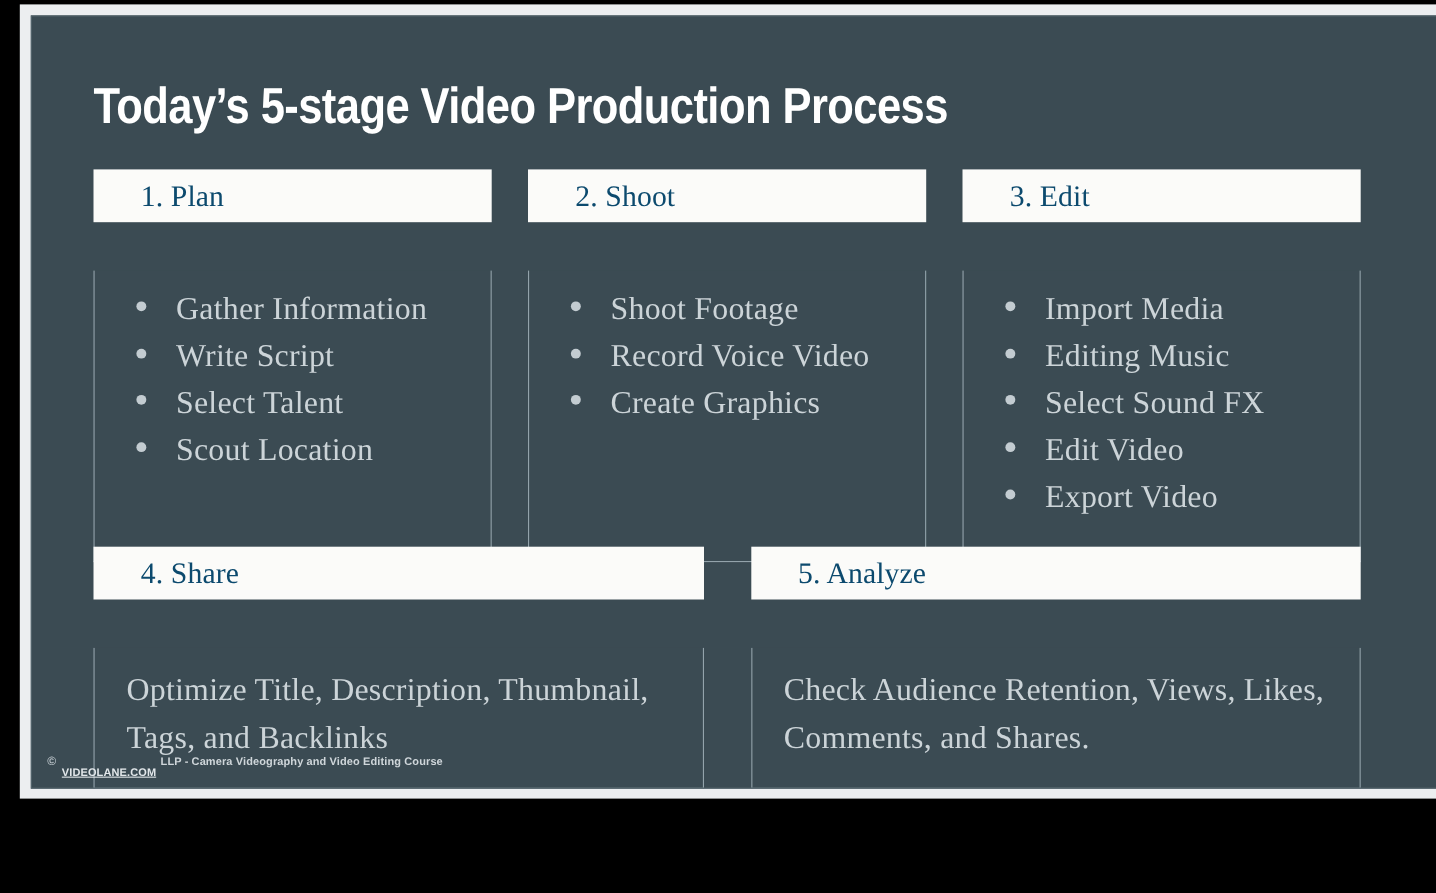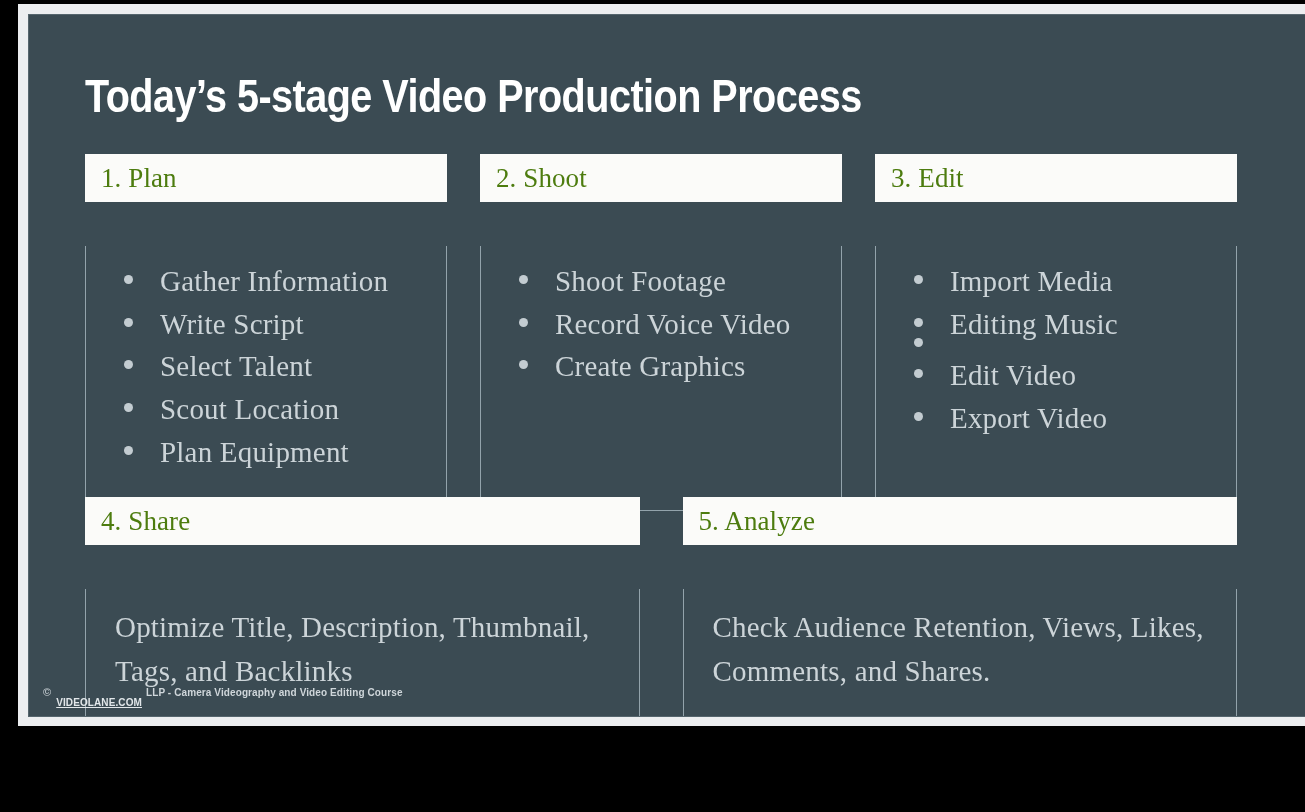--- a/index.html
+++ b/index.html
@@ -82,23 +82,24 @@
     height: 48px;
     display: flex;
     align-items: center;
     padding: 0 0 0 16px;
   }
 
   .card-header-text {
     font-family: "Liberation Serif", "DejaVu Serif", serif;
     font-size: 27px;
     font-weight: 400;
-    color: #4d7c0f;
+    color: #0c4a6e;
     line-height: 1;
     letter-spacing: 0.1px;
+    margin-left: 27px;
   }
 
   .card-body {
     border: 1px solid #93a3ab;
     border-top: none;
     background: #3b4b53;
     padding: 14px 10px 16px 10px;
     margin-top: 44px;
   }
 
@@ -194,24 +195,20 @@
               <span>Write Script</span>
             </li>
             <li class="bullet-item">
               <span class="bullet-dot"></span>
               <span>Select Talent</span>
             </li>
             <li class="bullet-item">
               <span class="bullet-dot"></span>
               <span>Scout Location</span>
             </li>
-            <li class="bullet-item">
-              <span class="bullet-dot"></span>
-              <span>Plan Equipment</span>
-            </li>
           </ul>
         </div>
       </div>
 
       <div class="card">
         <div class="card-header">
           <span class="card-header-text">2. Shoot</span>
         </div>
         <div class="card-body">
           <ul class="bullet-list">
@@ -240,20 +237,21 @@
             <li class="bullet-item">
               <span class="bullet-dot"></span>
               <span>Import Media</span>
             </li>
             <li class="bullet-item">
               <span class="bullet-dot"></span>
               <span>Editing Music</span>
             </li>
             <li class="bullet-item">
               <span class="bullet-dot"></span>
+              <span>Select Sound FX</span>
             </li>
             <li class="bullet-item">
               <span class="bullet-dot"></span>
               <span>Edit Video</span>
             </li>
             <li class="bullet-item">
               <span class="bullet-dot"></span>
               <span>Export Video</span>
             </li>
           </ul>

